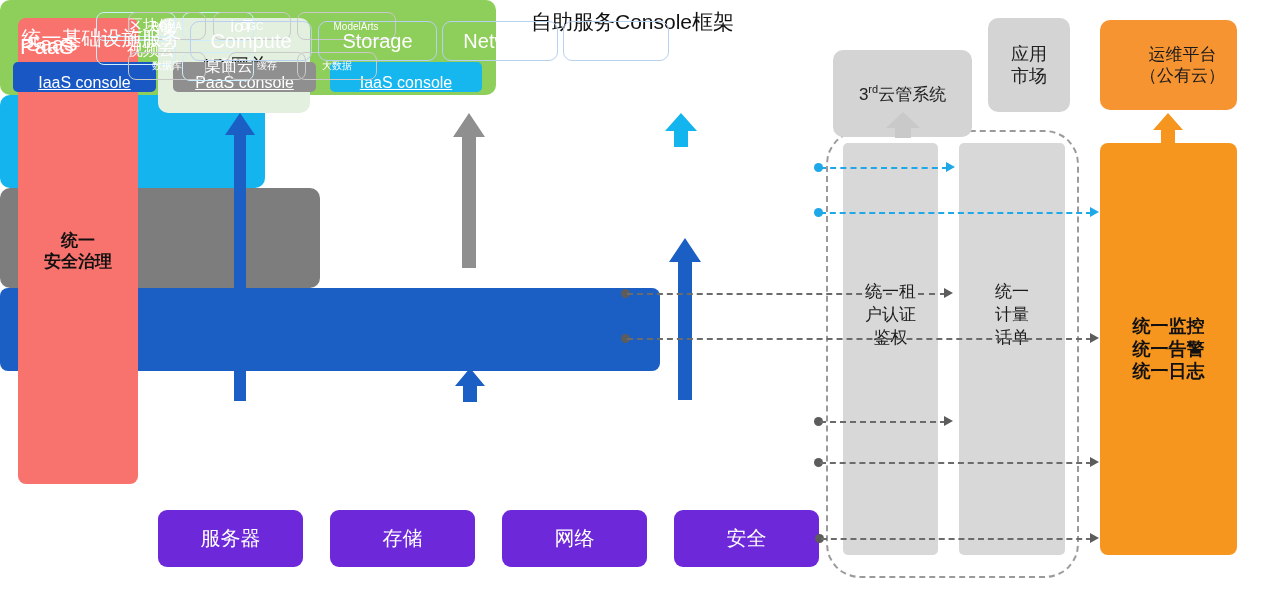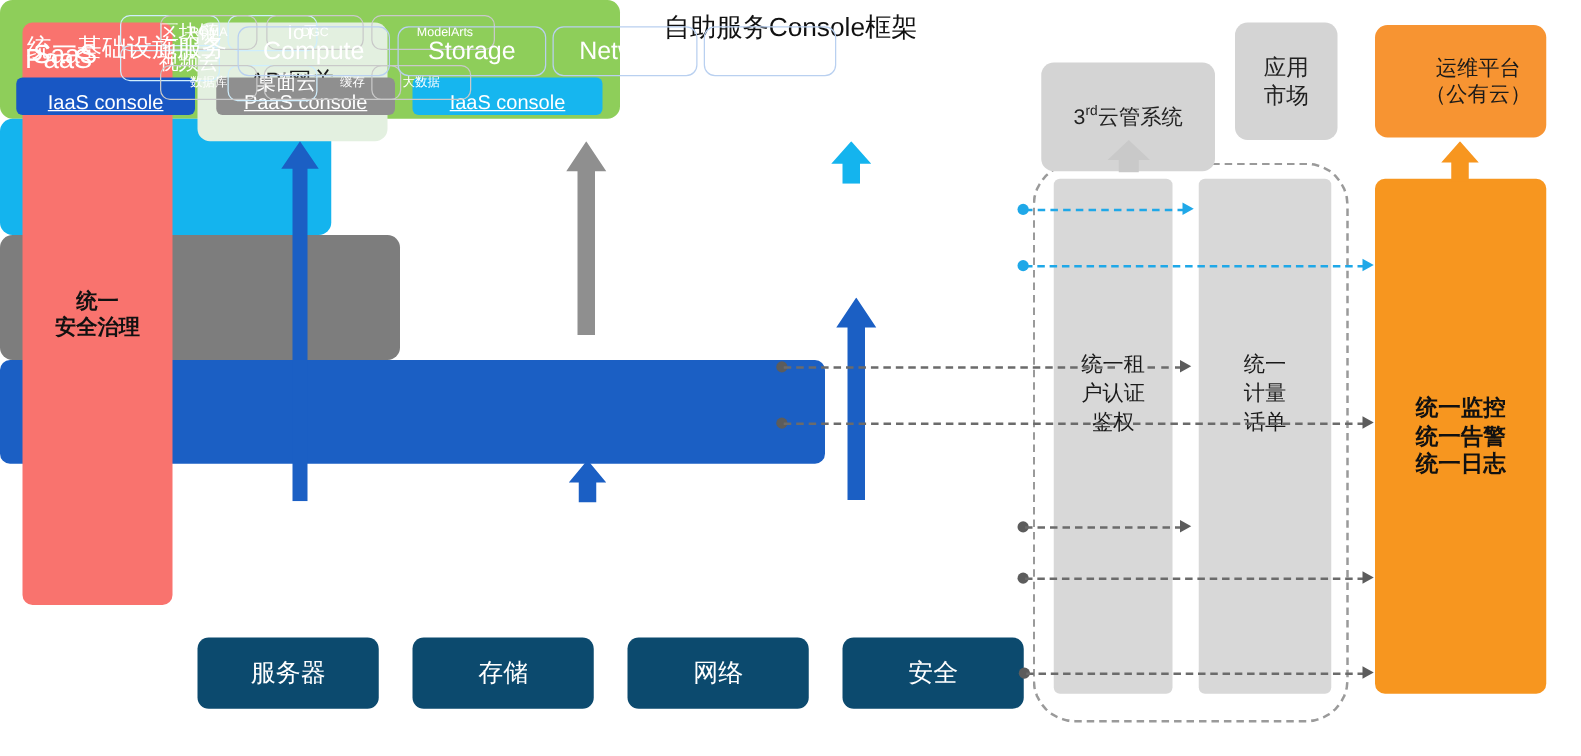--- a/index.html
+++ b/index.html
@@ -35,34 +35,34 @@
   #saas-c4{left:182px;top:52px;width:70px;}
 
   
   #paas-block{left:305px;top:268px;width:320px;height:100px;background:#7d7d7d;border-radius:10px;display:block;}
   #paas-label{position:absolute;left:10px;top:34px;width:74px;text-align:center;color:#fff;font-size:22px;}
   .paas-chip{position:absolute;height:26px;border:1.6px solid #c9c9c9;border-radius:8px;display:flex;align-items:center;justify-content:center;color:#fff;font-size:10px;margin-left:44px;}
   #paas-c1{left:84px;top:12px;width:76px;}
   #paas-c2{left:169px;top:12px;width:76px;}
   #paas-c3{left:253px;top:12px;width:78px;padding-left:19px;}
   #paas-c4{left:84px;top:52px;width:76px;}
-  #paas-c5{left:167px;top:52px;width:76px;padding-left:32px;}
+  #paas-c5{left:184px;top:52px;width:76px;}
   #paas-c6{left:253px;top:52px;width:78px;}
 
   
   #infra-bar{left:158px;top:400px;width:660px;height:83px;background:#1b5fc4;border-radius:8px;display:block;}
   #infra-label{position:absolute;left:14px;top:25px;width:175px;text-align:center;color:#fff;font-size:20px;}
   .infra-chip{position:absolute;top:21px;height:38px;border:1.6px solid #b9d0f0;border-radius:9px;display:flex;align-items:center;justify-content:center;color:#fff;font-size:20px;}
   #infra-c1{left:190px;width:120px;}
   #infra-c2{left:318px;width:117px;}
   #infra-c3{left:442px;width:114px;}
   #infra-c4{left:563px;width:104px;}
 
   
-  .hw{position:absolute;top:510px;height:57px;background:#0c4a6e;border-radius:9px;display:flex;align-items:center;justify-content:center;color:#fff;font-size:20px;}
+  .hw{position:absolute;top:510px;height:57px;background:#6d28d9;border-radius:9px;display:flex;align-items:center;justify-content:center;color:#fff;font-size:20px;}
   #hw1{left:158px;width:145px;}
   #hw2{left:330px;width:145px;}
   #hw3{left:502px;width:145px;}
   #hw4{left:674px;width:145px;}
 
   
   #third-party{left:833px;top:18px;width:139px;height:87px;background:#d4d4d4;border-radius:10px;color:#222;font-size:17px;margin-top:32px;}
   #app-market{left:988px;top:18px;width:82px;height:94px;background:#d4d4d4;border-radius:10px;color:#222;font-size:18px;}
 
   

